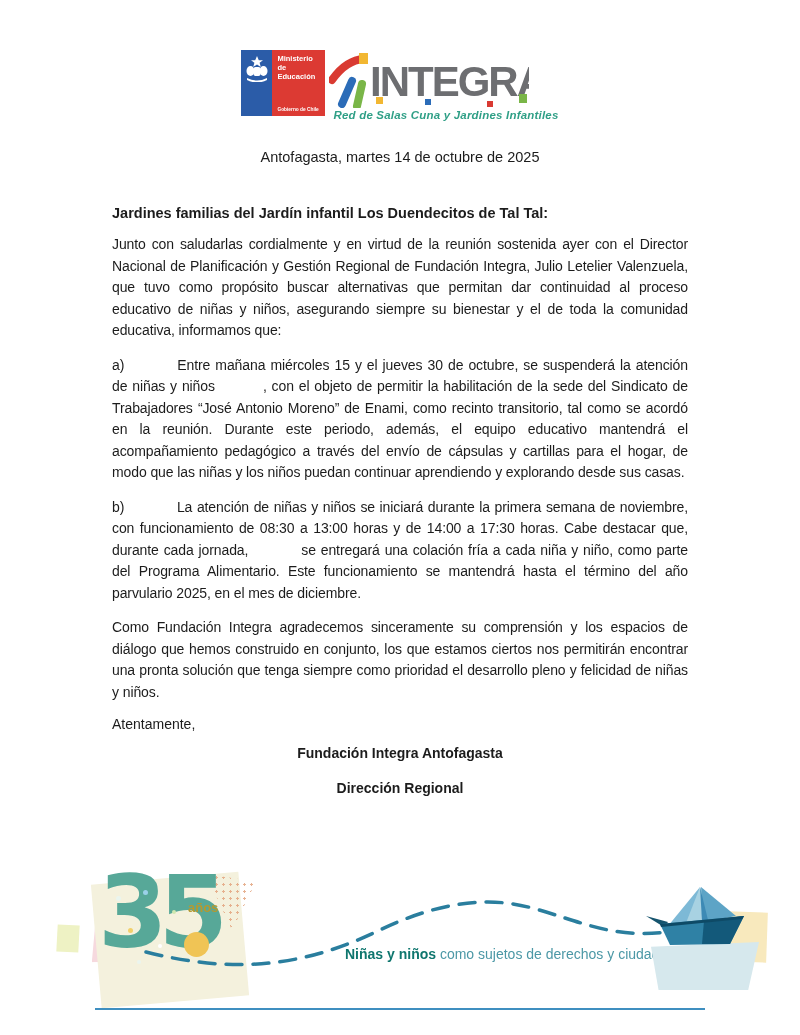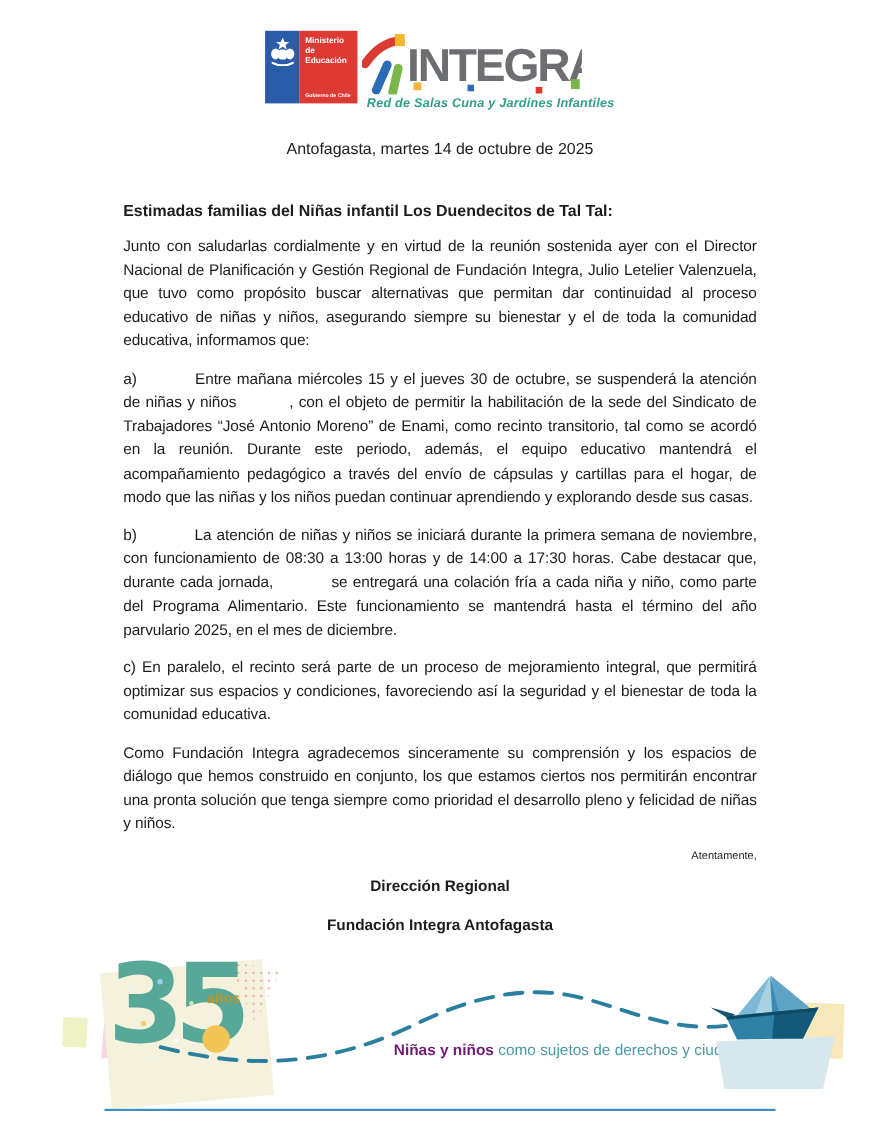--- a/index.html
+++ b/index.html
@@ -1,49 +1,49 @@
 <!DOCTYPE html>
 <html><head>
 <meta charset="utf-8">
 <style>
   html,body{margin:0;padding:0;background:#ffffff;}
   .page{position:relative;width:800px;height:1035px;background:#fff;overflow:hidden;
         font-family:"Liberation Sans",sans-serif;color:#1c1c1c;}
   
-  .logos{display:flex;justify-content:center;align-items:flex-start;gap:4px;padding-top:28px;}
+  .logos{display:flex;justify-content:center;align-items:flex-start;gap:4px;padding-top:50px;}
   .ministry{width:84px;height:66px;display:flex;flex-shrink:0;}
   .m-blue{width:31px;background:#2b5ca8;position:relative;display:flex;align-items:flex-start;justify-content:center;padding-top:6px;}
   .m-red{flex:1;background:#dc3a33;color:#fff;display:flex;flex-direction:column;justify-content:space-between;padding:5px 4px 4px 5px;}
   .m-title{font-size:7.5px;font-weight:700;line-height:1.18;}
   .m-sub{font-size:4.8px;font-weight:700;}
   .integra{position:relative;margin-top:2px;}
   .integra-tagline{font-size:11.5px;font-weight:700;color:#2f9f86;letter-spacing:.2px;white-space:nowrap;margin-top:-3px;margin-left:4px;font-style:italic;}
   
   .content{width:576px;margin:0 auto;}
   .date{margin-top:28px;text-align:center;font-size:14.5px;}
   .salutation{margin-top:40px;font-weight:700;font-size:14.5px;}
   .para{font-size:14px;line-height:21.5px;text-align:justify;margin:13px 0;letter-spacing:-0.1px;}
   .para .b{font-weight:400;margin-left:48px;}
-  .closing{font-size:10px;margin:13px 0;text-align:right;}
+  .closing{font-size:14px;margin:13px 0;}
   .sig{font-size:14px;font-weight:700;text-align:center;margin:13px 0 19px;}
   
   .footer{position:absolute;top:872px;left:0;width:730px;height:150px;}
   .f-abs{position:absolute;}
   .sq-yellow{left:57px;top:53px;width:22px;height:27px;background:#eef2c4;transform:rotate(3deg);}
   .sq-pink{left:91px;top:46px;width:31px;height:44px;background:#f6d9de;clip-path:polygon(18% 0,82% 0,100% 100%,0 100%);transform:rotate(-2deg);}
   .card35{left:96px;top:6px;width:148px;height:124px;background:#f4f1dd;transform:rotate(-5deg);}
   .num35{left:98px;top:-14px;font-family:"DejaVu Sans",sans-serif;font-weight:700;font-size:100px;letter-spacing:-9px;color:#57a898;line-height:1.1;}
   .anos{left:188px;top:28px;font-size:13px;font-weight:700;color:#b5992f;}
   .dot-gold{left:184px;top:60px;width:25px;height:25px;border-radius:50%;background:#f0c455;}
   .speckles{left:206px;top:2px;width:50px;height:56px;opacity:.85;
             background-image:radial-gradient(#e3a57f 1.1px, transparent 1.4px);background-size:7px 7px;
             clip-path:polygon(0 0,100% 14%,52% 100%);}
   .confetti{border-radius:50%;}
   .slogan{left:345px;top:74px;font-size:14px;white-space:nowrap;}
-  .slogan .s-bold{font-weight:700;color:#701a75;margin-left:13px;}
+  .slogan .s-bold{font-weight:700;color:#0f766e;}
   .slogan .s-rest{color:#4c98a6;}
   .boat-yellow{left:727px;top:40px;width:40px;height:50px;background:#f8e9bd;transform:rotate(2deg);}
   .boat-base{left:651px;top:70px;width:108px;height:48px;background:#d6e8ed;clip-path:polygon(0 10%,100% 0,90% 100%,7% 100%);}
   .wave-svg{left:0;top:0;width:800px;height:150px;}
   .boat-svg{left:646px;top:14px;width:116px;height:66px;}
   .bottom-rule{position:absolute;top:1008px;left:95px;width:610px;height:2px;background:#3f8fc0;}
 </style>
 </head>
 <body>
 
@@ -80,31 +80,30 @@
         <rect x="96" y="47" width="6" height="6" fill="#2b6cb8"></rect>
         <rect x="158" y="49" width="6" height="6" fill="#d93a32"></rect>
         <rect x="190" y="42" width="8" height="9" fill="#7ab648"></rect>
       </svg>
       <div class="integra-tagline">Red de Salas Cuna y Jardines Infantiles</div>
     </div>
   </div>
 
   <div class="content">
     <div class="date">Antofagasta, martes 14 de octubre de 2025</div>
-    <div class="salutation">Estimadas familias del Niñas infantil Los Duendecitos de Tal Tal:</div>
+    <div class="salutation">Jardines familias del Jardín infantil Los Duendecitos de Tal Tal:</div>
 
     <p class="para"><span>Junto con saludarlas cordialmente y en virtud de la reunión sostenida ayer con el Director Nacional de Planificación y Gestión Regional de Fundación Integra, Julio Letelier Valenzuela, que tuvo como propósito buscar alternativas que permitan dar continuidad al proceso educativo de niñas y niños, asegurando siempre su bienestar y el de toda la comunidad educativa, informamos que:</span></p>
     <p class="para"><span>a) </span><span class="b">Entre mañana miércoles 15 y el jueves 30 de octubre</span><span>, se suspenderá la atención de niñas y niños</span><span class="b">, con el objeto de permitir la habilitación de la sede del Sindicato de Trabajadores “José Antonio Moreno” de Enami</span><span>, como recinto transitorio, tal como se acordó en la reunión. Durante este periodo, además, el equipo educativo mantendrá el acompañamiento pedagógico a través del envío de cápsulas y cartillas para el hogar, de modo que las niñas y los niños puedan continuar aprendiendo y explorando desde sus casas.</span></p>
     <p class="para"><span>b) </span><span class="b">La atención de niñas y niños se iniciará durante la primera semana de noviembre, con funcionamiento de 08:30 a 13:00 horas y de 14:00 a 17:30 horas.</span><span> Cabe destacar que, durante cada jornada, </span><span class="b">se entregará una colación fría</span><span> a cada niña y niño, como parte del Programa Alimentario. Este funcionamiento se mantendrá hasta el término del año parvulario 2025, en el mes de diciembre.</span></p>
-    <p class="para"><span>c) En paralelo, el recinto será parte de un proceso de mejoramiento integral, que permitirá optimizar sus espacios y condiciones, favoreciendo así la seguridad y el bienestar de toda la comunidad educativa.</span></p>
     <p class="para"><span>Como Fundación Integra agradecemos sinceramente su comprensión y los espacios de diálogo que hemos construido en conjunto, los que estamos ciertos nos permitirán encontrar una pronta solución que tenga siempre como prioridad el desarrollo pleno y felicidad de niñas y niños.</span></p>
 
     <p class="closing">Atentamente,</p>
+    <p class="sig">Fundación Integra Antofagasta</p>
     <p class="sig">Dirección Regional</p>
-    <p class="sig">Fundación Integra Antofagasta</p>
   </div>
 
   <div class="footer">
     <div class="f-abs sq-yellow"></div>
     <div class="f-abs sq-pink"></div>
     <div class="f-abs card35"></div>
     <div class="f-abs speckles"></div>
 
     <svg class="f-abs wave-svg" viewBox="0 0 800 150">
       <path d="M 146 80 C 230 101 300 97 380 58 C 430 34 482 22 532 36 C 577 48 612 67 666 60" fill="none" stroke="#2a7e9e" stroke-width="3.5" stroke-linecap="round" stroke-dasharray="16 11"></path>

